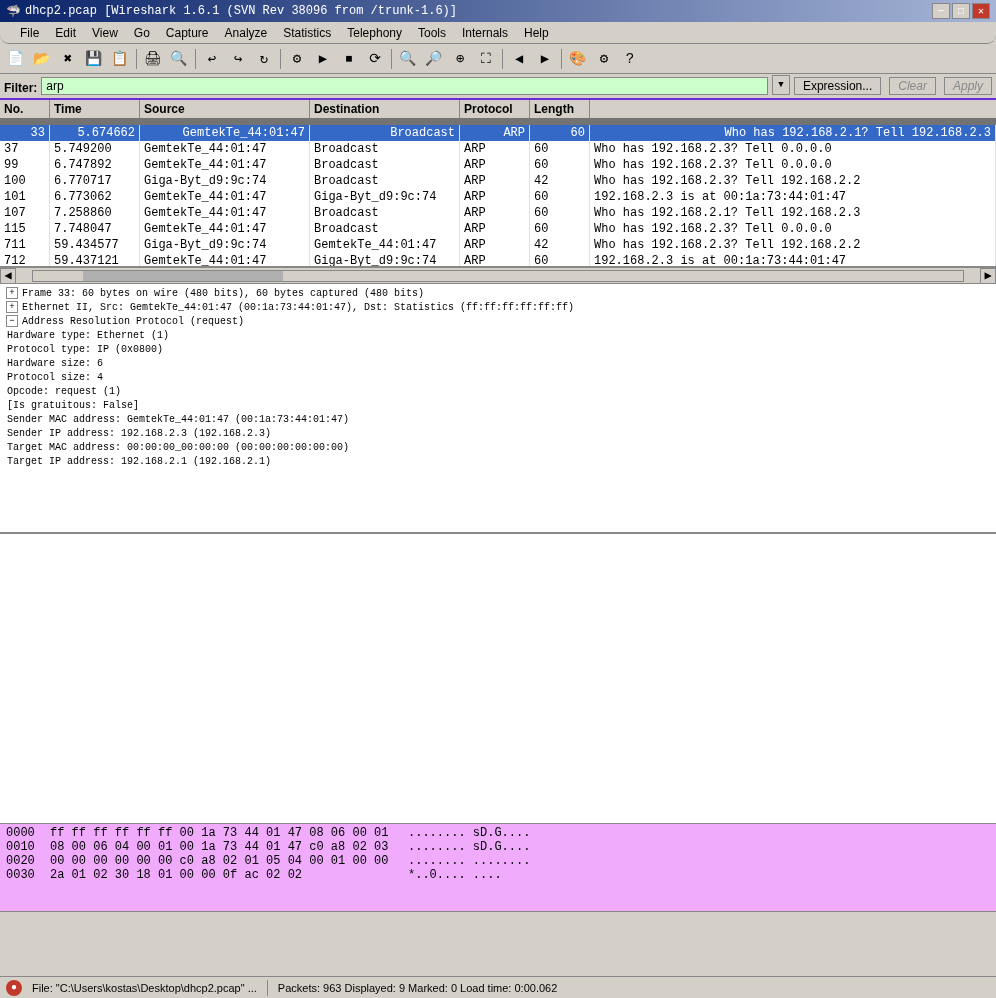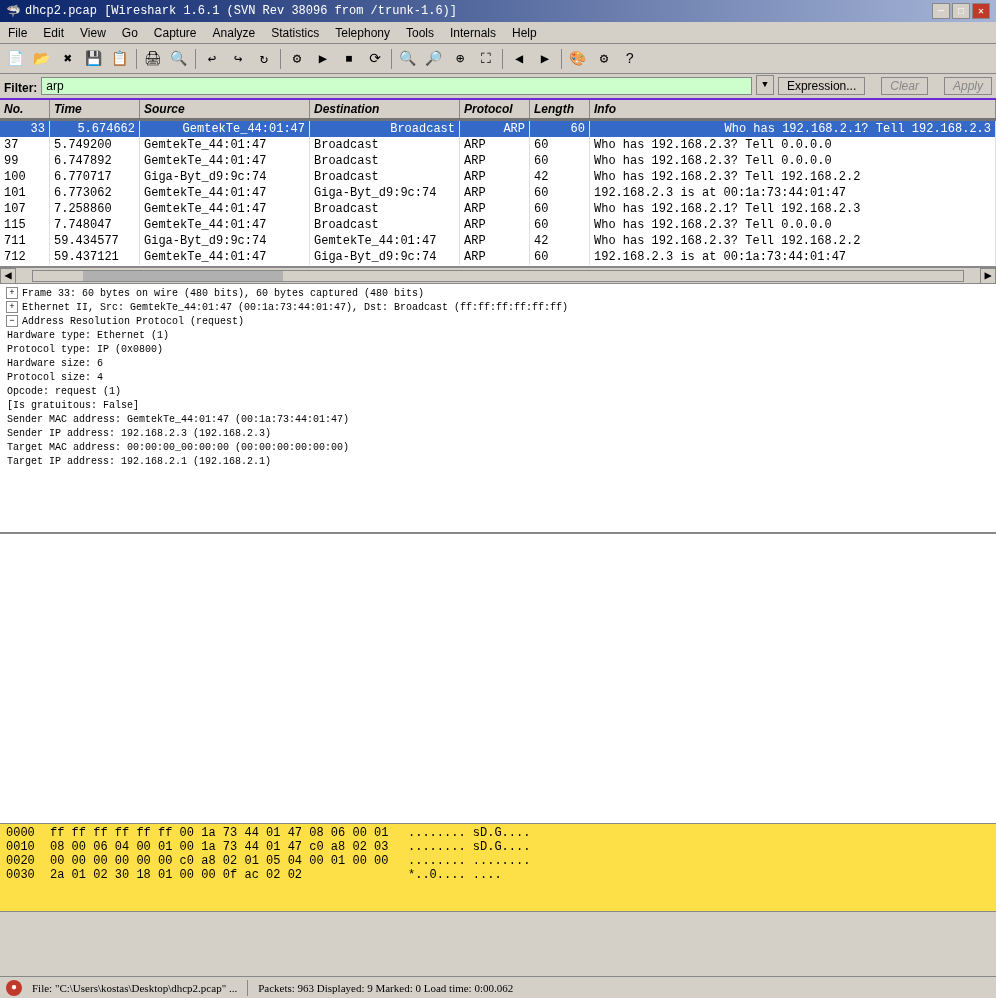--- a/index.html
+++ b/index.html
@@ -38,24 +38,25 @@
       align-items: center;
       justify-content: center;
       font-size: 10px;
       cursor: pointer;
     }
     .win-btn.close { background: #c0392b; color: white; }
     #menu-bar {
       background: #d4d0c8;
       display: flex;
       gap: 0;
-      padding: 2px 0;
+      padding: 2px 12px;
       border-bottom: 1px solid #888;
       height: 22px;
       align-items: center;
+      border-radius: 9px;
     }
     .menu-item {
       padding: 2px 8px;
       cursor: pointer;
       font-size: 12px;
       font-family: Arial, sans-serif;
     }
     #toolbar {
       background: #d4d0c8;
       display: flex;
@@ -110,45 +111,44 @@
       background: #d4d0c8;
       border: 1px solid #888;
       cursor: pointer;
       display: flex;
       align-items: center;
       justify-content: center;
       font-size: 9px;
     }
     #filter-buttons {
       display: flex;
-      gap: 16px;
+      gap: 8px;
     }
     .filter-btn {
       padding: 1px 8px;
       background: #d4d0c8;
       border: 1px solid #888;
       font-size: 12px;
       font-family: Arial, sans-serif;
       cursor: pointer;
     }
     .filter-btn.disabled { color: #888; font-style: italic; }
     #packet-list {
       background: white;
       border-bottom: 2px solid #888;
       height: 168px;
       overflow: hidden;
     }
     #packet-header {
       background: #d4d0c8;
       display: flex;
-      border-bottom: 3px solid #737373;
+      border-bottom: 7px solid #737373;
       font-family: Arial, sans-serif;
       font-size: 12px;
       font-weight: bold;
-      font-style: italic;
     }
     .ph-col {
       padding: 2px 4px;
       border-right: 1px solid #888;
     }
     .col-no { width: 50px; }
     .col-time { width: 90px; }
     .col-src { width: 170px; }
     .col-dst { width: 150px; }
     .col-proto { width: 70px; }
@@ -220,21 +220,21 @@
     }
     .detail-section-header {
       display: flex;
       align-items: center;
       gap: 4px;
       padding: 1px 6px;
       cursor: pointer;
     }
     .detail-indent-1 { padding-left: 7px; }
     #hex-panel {
-      background: #fde047;
+      background: #f0abfc;
       height: 88px;
       border-bottom: 1px solid #888;
       font-family: 'Courier New', monospace;
       font-size: 12px;
       padding: 2px 6px;
       overflow: hidden;
     }
     .hex-row {
       display: flex;
       gap: 8px;
@@ -262,21 +262,21 @@
       background: #c0392b;
       border-radius: 50%;
       display: flex;
       align-items: center;
       justify-content: center;
       color: white;
       font-size: 10px;
       font-weight: bold;
     }
     .status-text {
-      font-family: Liberation Serif, serif;
+      font-family: Liberation Sans, sans-serif;
       font-size: 11px;
     }
     .status-divider {
       width: 1px;
       height: 16px;
       background: #888;
     }
     .status-right {
       margin-left: auto;
       margin-top: 41px;
@@ -355,21 +355,20 @@
 </div>
 
 <div id="packet-list">
   <div id="packet-header">
     <div class="ph-col col-no">No.</div>
     <div class="ph-col col-time">Time</div>
     <div class="ph-col col-src">Source</div>
     <div class="ph-col col-dst">Destination</div>
     <div class="ph-col col-proto">Protocol</div>
     <div class="ph-col col-len">Length</div>
-    <div class="ph-col col-info">Info</div>
   </div>
   <div id="packet-rows">
       <div class="packet-row selected">
         <div class="pr-col col-no">33</div>
         <div class="pr-col col-time">5.674662</div>
         <div class="pr-col col-src">GemtekTe_44:01:47</div>
         <div class="pr-col col-dst">Broadcast</div>
         <div class="pr-col col-proto">ARP</div>
         <div class="pr-col col-len">60</div>
         <div class="pr-col col-info">Who has 192.168.2.1?  Tell 192.168.2.3</div>
@@ -457,21 +456,21 @@
   <div style="width:16px;height:16px;background:#d4d0c8;border:1px solid #888;display:flex;align-items:center;justify-content:center;cursor:pointer;">▶</div>
 </div>
 
 <div id="detail-panel">
   <div class="detail-section-header">
     <div class="expand-icon">+</div>
     <span class="detail-text">Frame 33: 60 bytes on wire (480 bits), 60 bytes captured (480 bits)</span>
   </div>
   <div class="detail-section-header">
     <div class="expand-icon">+</div>
-    <span class="detail-text">Ethernet II, Src: GemtekTe_44:01:47 (00:1a:73:44:01:47), Dst: Broadcast (ff:ff:ff:ff:ff:ff)</span>
+    <span class="detail-text">Ethernet II, Src: GemtekTe_44:01:47 (00:1a:73:44:01:47), Dst: Statistics (ff:ff:ff:ff:ff:ff)</span>
   </div>
   <div class="detail-section-header">
     <div class="expand-icon">−</div>
     <span class="detail-text">Address Resolution Protocol (request)</span>
   </div>
   <div class="detail-indent-1">
     <span class="detail-text">Hardware type: Ethernet (1)</span>
   </div>
   <div class="detail-indent-1">
     <span class="detail-text">Protocol type: IP (0x0800)</span>

